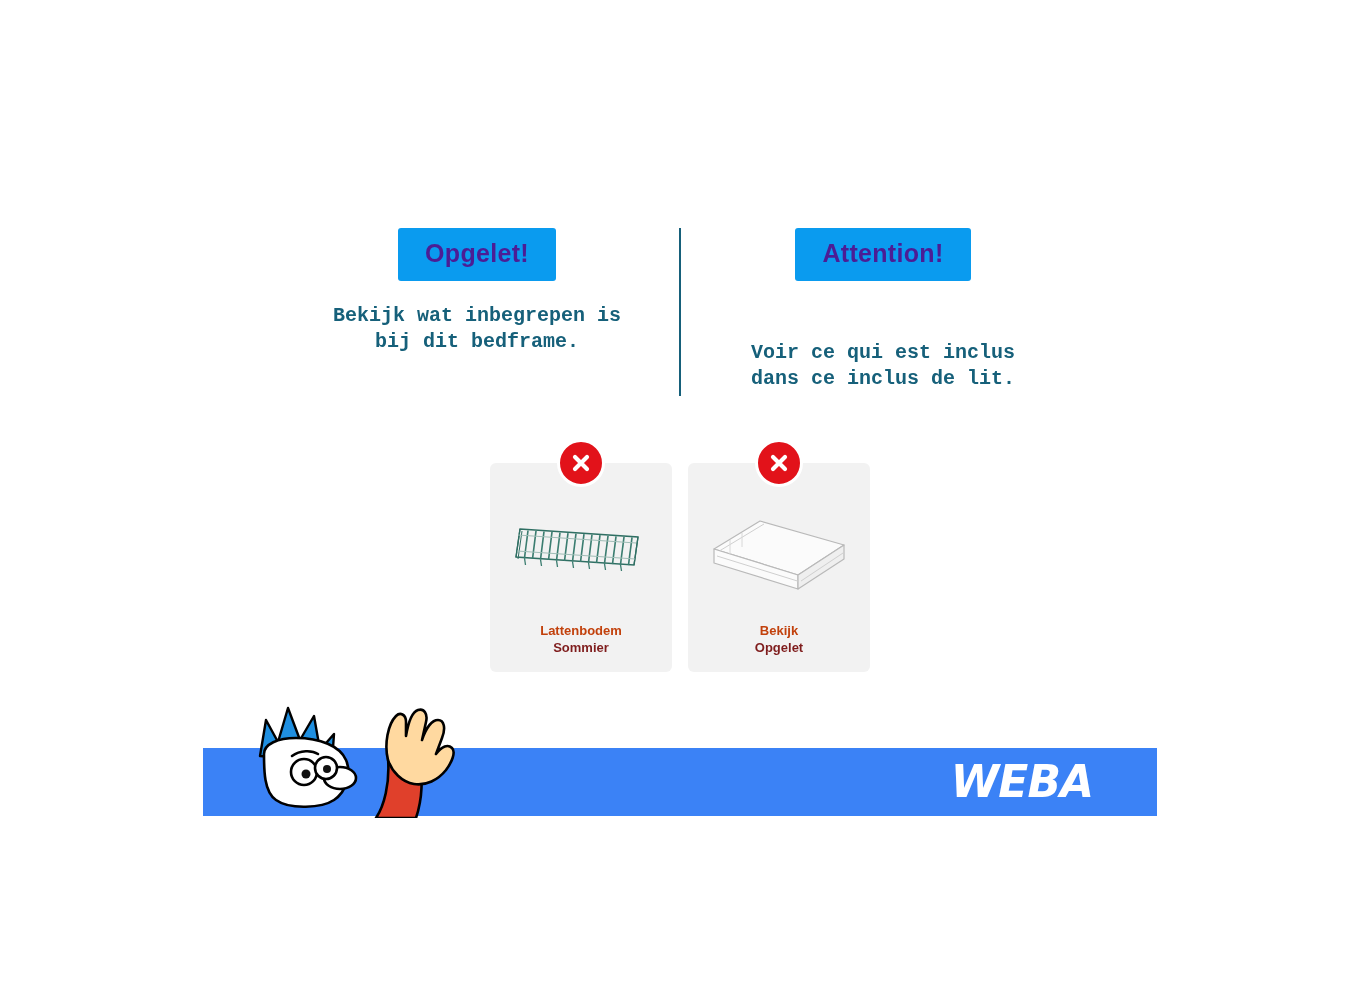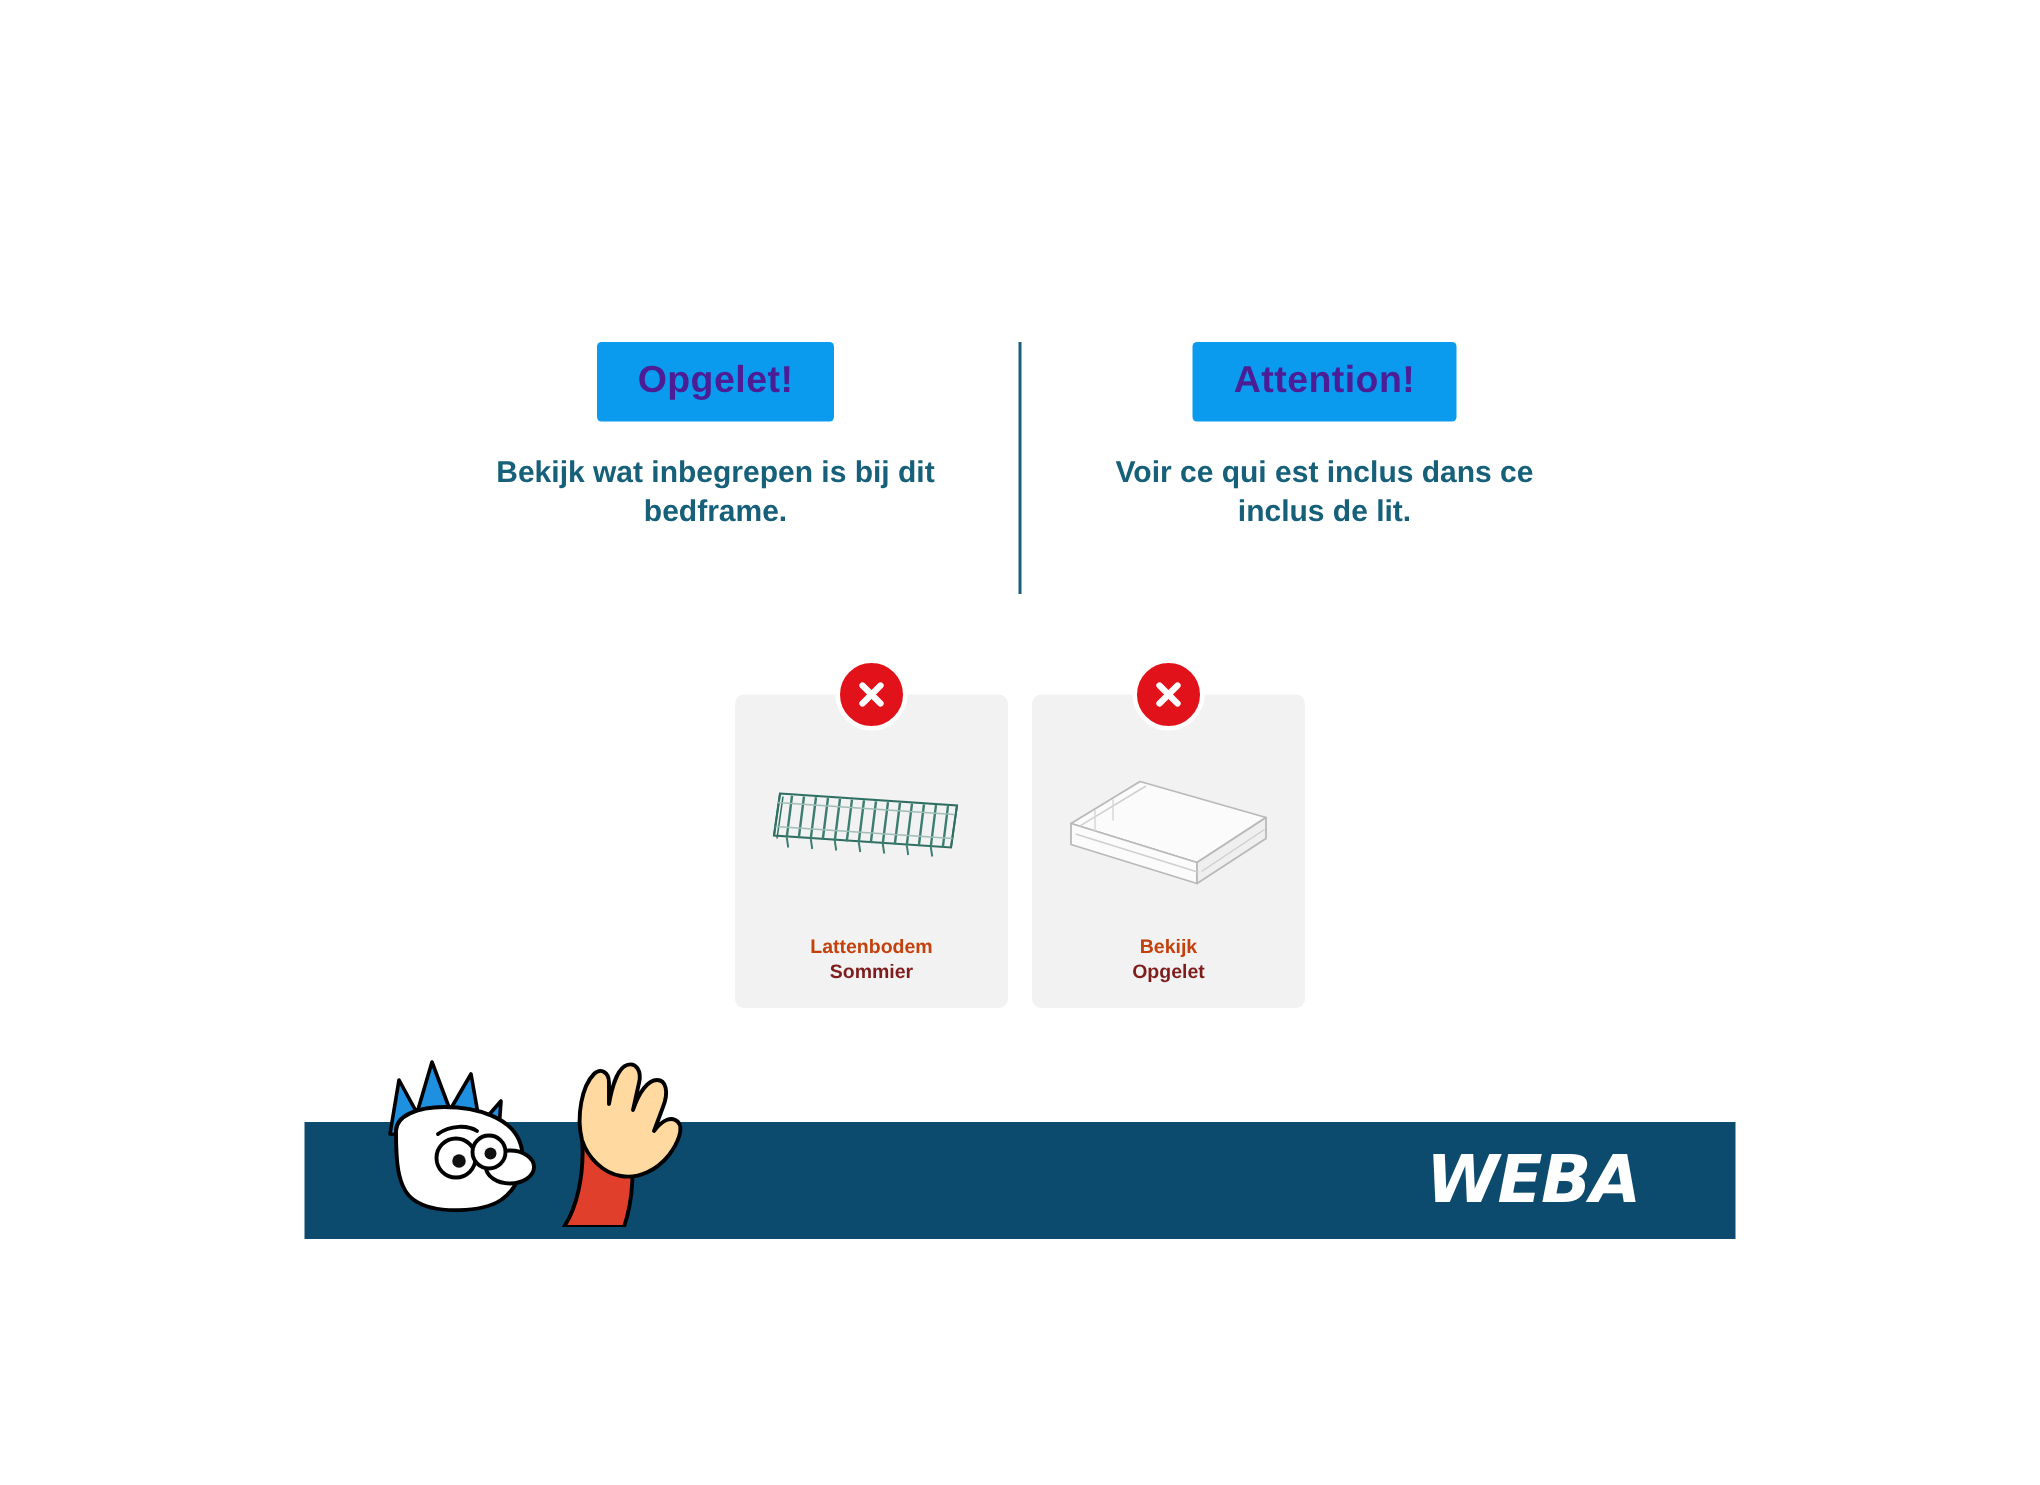--- a/index.html
+++ b/index.html
@@ -25,40 +25,41 @@
     justify-content: center;
     align-items: flex-start;
   }
   .notice-col {
     width: 320px;
     display: flex;
     flex-direction: column;
     align-items: center;
   }
   .notice-col.left  { padding-right: 42px; }
-  .notice-col.right { padding-left: 42px; }
+  .notice-col.right { padding-left: 42px; gap: 37px; }
 
   .badge {
     background: #0a9bef;
     color: #4c1d95;
     font-size: 25px;
     font-weight: bold;
     letter-spacing: .3px;
     padding: 13px 27px 15px 27px;
     border-radius: 3px;
     line-height: 1;
     white-space: nowrap;
   }
   .sub-text {
     margin-top: 22px;
     color: #16607a;
     font-size: 20px;
     font-weight: bold;
     line-height: 1.28;
     text-align: center;
+    font-family: Liberation Mono, monospace;
   }
   .divider {
     width: 2px;
     height: 168px;
     background: #16607a;
     margin-top: 0px;
     flex: 0 0 auto;
   }
 
   
@@ -126,22 +127,22 @@
     text-align: center;
     margin-top: 2px;
   }
 
   
   .footer-bar {
     position: absolute;
     left: 203px;
     top: 748px;
     width: 954px;
-    height: 78px;
-    background: #0c4a6e;
+    height: 68px;
+    background: #3b82f6;
   }
   .logo {
     position: absolute;
     right: 64px;
     top: 50%;
     transform: translateY(-50%);
     color: #ffffff;
     font-size: 44px;
     font-weight: bold;
     font-style: italic;

